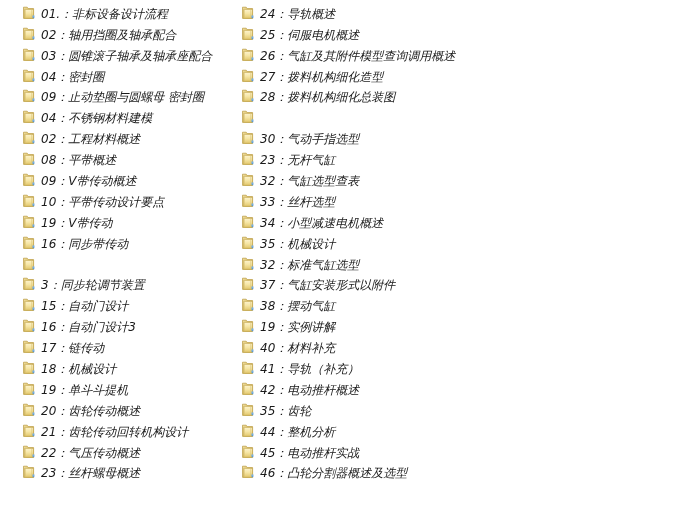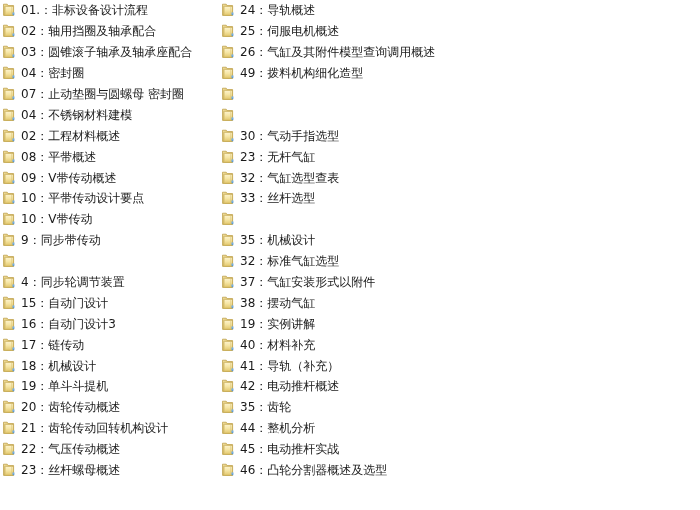--- a/index.html
+++ b/index.html
@@ -22,25 +22,26 @@
   }
   .column {
     position: absolute;
     top: 0;
   }
   #col-left  { left: 0px;   width: 220px; }
   #col-right { left: 219px; width: 481px; }
 
   .folder-item {
     display: flex;
-    align-items: center;
+    align-items: flex-end;
     height: 20.9px;
-    padding-left: 1px;
+    padding-left: 21px;
     box-sizing: border-box;
     white-space: nowrap;
+    font-style: italic;
   }
   .folder-icon {
     flex: 0 0 auto;
     width: 16px;
     height: 16px;
     margin-right: 4px;
     position: relative;
     display: block;
   }
   .folder-icon svg { display: block; }
@@ -171,21 +172,21 @@
               </linearGradient>
             </defs>
             <path d="M2.5 2.2 L6.2 2.2 L7.2 3.6 L12.6 3.6 L12.6 13.4 L2.5 13.4 Z" fill="url(#fgBack)" stroke="#b79a3f" stroke-width="0.7"></path>
             <path d="M3.6 4.4 L12.3 4.4 L12.3 13.3 L3.6 13.3 Z" fill="url(#fgBody)" stroke="#bfa248" stroke-width="0.6"></path>
             <path d="M4.4 4.4 L4.4 13.3" stroke="#d8c071" stroke-width="0.55" fill="none"></path>
             <path d="M10.6 4.4 L10.6 13.3" stroke="#d8c071" stroke-width="0.5" fill="none"></path>
             <rect x="11.6" y="10.6" width="1.7" height="2.6" fill="#5b9ad6"></rect>
             <rect x="11.6" y="10.6" width="1.7" height="1.0" fill="#8cc0ea"></rect>
           </svg>
         </span>
-        <span class="item-label">07：止动垫圈与圆螺母 密封圈</span>
+        <span class="item-label">09：止动垫圈与圆螺母 密封圈</span>
       </div>
       <div class="folder-item">
         <span class="folder-icon">
           <svg width="16" height="16" viewBox="0 0 16 16" xmlns="http://www.w3.org/2000/svg">
             <defs>
               <linearGradient id="fgBody" x1="0" y1="0" x2="0" y2="1">
                 <stop offset="0%" stop-color="#fdf3cd"></stop>
                 <stop offset="45%" stop-color="#f6e6a6"></stop>
                 <stop offset="100%" stop-color="#e2c76c"></stop>
               </linearGradient>
@@ -315,92 +316,92 @@
               </linearGradient>
             </defs>
             <path d="M2.5 2.2 L6.2 2.2 L7.2 3.6 L12.6 3.6 L12.6 13.4 L2.5 13.4 Z" fill="url(#fgBack)" stroke="#b79a3f" stroke-width="0.7"></path>
             <path d="M3.6 4.4 L12.3 4.4 L12.3 13.3 L3.6 13.3 Z" fill="url(#fgBody)" stroke="#bfa248" stroke-width="0.6"></path>
             <path d="M4.4 4.4 L4.4 13.3" stroke="#d8c071" stroke-width="0.55" fill="none"></path>
             <path d="M10.6 4.4 L10.6 13.3" stroke="#d8c071" stroke-width="0.5" fill="none"></path>
             <rect x="11.6" y="10.6" width="1.7" height="2.6" fill="#5b9ad6"></rect>
             <rect x="11.6" y="10.6" width="1.7" height="1.0" fill="#8cc0ea"></rect>
           </svg>
         </span>
-        <span class="item-label">10：V带传动</span>
-      </div>
-      <div class="folder-item">
-        <span class="folder-icon">
-          <svg width="16" height="16" viewBox="0 0 16 16" xmlns="http://www.w3.org/2000/svg">
-            <defs>
-              <linearGradient id="fgBody" x1="0" y1="0" x2="0" y2="1">
-                <stop offset="0%" stop-color="#fdf3cd"></stop>
-                <stop offset="45%" stop-color="#f6e6a6"></stop>
-                <stop offset="100%" stop-color="#e2c76c"></stop>
-              </linearGradient>
-              <linearGradient id="fgBack" x1="0" y1="0" x2="1" y2="0">
-                <stop offset="0%" stop-color="#f0dd9c"></stop>
-                <stop offset="100%" stop-color="#d9bc5e"></stop>
-              </linearGradient>
-            </defs>
-            <path d="M2.5 2.2 L6.2 2.2 L7.2 3.6 L12.6 3.6 L12.6 13.4 L2.5 13.4 Z" fill="url(#fgBack)" stroke="#b79a3f" stroke-width="0.7"></path>
-            <path d="M3.6 4.4 L12.3 4.4 L12.3 13.3 L3.6 13.3 Z" fill="url(#fgBody)" stroke="#bfa248" stroke-width="0.6"></path>
-            <path d="M4.4 4.4 L4.4 13.3" stroke="#d8c071" stroke-width="0.55" fill="none"></path>
-            <path d="M10.6 4.4 L10.6 13.3" stroke="#d8c071" stroke-width="0.5" fill="none"></path>
-            <rect x="11.6" y="10.6" width="1.7" height="2.6" fill="#5b9ad6"></rect>
-            <rect x="11.6" y="10.6" width="1.7" height="1.0" fill="#8cc0ea"></rect>
-          </svg>
-        </span>
-        <span class="item-label">9：同步带传动</span>
-      </div>
-      <div class="folder-item">
-        <span class="folder-icon">
-          <svg width="16" height="16" viewBox="0 0 16 16" xmlns="http://www.w3.org/2000/svg">
-            <defs>
-              <linearGradient id="fgBody" x1="0" y1="0" x2="0" y2="1">
-                <stop offset="0%" stop-color="#fdf3cd"></stop>
-                <stop offset="45%" stop-color="#f6e6a6"></stop>
-                <stop offset="100%" stop-color="#e2c76c"></stop>
-              </linearGradient>
-              <linearGradient id="fgBack" x1="0" y1="0" x2="1" y2="0">
-                <stop offset="0%" stop-color="#f0dd9c"></stop>
-                <stop offset="100%" stop-color="#d9bc5e"></stop>
-              </linearGradient>
-            </defs>
-            <path d="M2.5 2.2 L6.2 2.2 L7.2 3.6 L12.6 3.6 L12.6 13.4 L2.5 13.4 Z" fill="url(#fgBack)" stroke="#b79a3f" stroke-width="0.7"></path>
-            <path d="M3.6 4.4 L12.3 4.4 L12.3 13.3 L3.6 13.3 Z" fill="url(#fgBody)" stroke="#bfa248" stroke-width="0.6"></path>
-            <path d="M4.4 4.4 L4.4 13.3" stroke="#d8c071" stroke-width="0.55" fill="none"></path>
-            <path d="M10.6 4.4 L10.6 13.3" stroke="#d8c071" stroke-width="0.5" fill="none"></path>
-            <rect x="11.6" y="10.6" width="1.7" height="2.6" fill="#5b9ad6"></rect>
-            <rect x="11.6" y="10.6" width="1.7" height="1.0" fill="#8cc0ea"></rect>
-          </svg>
-        </span>
-      </div>
-      <div class="folder-item">
-        <span class="folder-icon">
-          <svg width="16" height="16" viewBox="0 0 16 16" xmlns="http://www.w3.org/2000/svg">
-            <defs>
-              <linearGradient id="fgBody" x1="0" y1="0" x2="0" y2="1">
-                <stop offset="0%" stop-color="#fdf3cd"></stop>
-                <stop offset="45%" stop-color="#f6e6a6"></stop>
-                <stop offset="100%" stop-color="#e2c76c"></stop>
-              </linearGradient>
-              <linearGradient id="fgBack" x1="0" y1="0" x2="1" y2="0">
-                <stop offset="0%" stop-color="#f0dd9c"></stop>
-                <stop offset="100%" stop-color="#d9bc5e"></stop>
-              </linearGradient>
-            </defs>
-            <path d="M2.5 2.2 L6.2 2.2 L7.2 3.6 L12.6 3.6 L12.6 13.4 L2.5 13.4 Z" fill="url(#fgBack)" stroke="#b79a3f" stroke-width="0.7"></path>
-            <path d="M3.6 4.4 L12.3 4.4 L12.3 13.3 L3.6 13.3 Z" fill="url(#fgBody)" stroke="#bfa248" stroke-width="0.6"></path>
-            <path d="M4.4 4.4 L4.4 13.3" stroke="#d8c071" stroke-width="0.55" fill="none"></path>
-            <path d="M10.6 4.4 L10.6 13.3" stroke="#d8c071" stroke-width="0.5" fill="none"></path>
-            <rect x="11.6" y="10.6" width="1.7" height="2.6" fill="#5b9ad6"></rect>
-            <rect x="11.6" y="10.6" width="1.7" height="1.0" fill="#8cc0ea"></rect>
-          </svg>
-        </span>
-        <span class="item-label">4：同步轮调节装置</span>
+        <span class="item-label">19：V带传动</span>
+      </div>
+      <div class="folder-item">
+        <span class="folder-icon">
+          <svg width="16" height="16" viewBox="0 0 16 16" xmlns="http://www.w3.org/2000/svg">
+            <defs>
+              <linearGradient id="fgBody" x1="0" y1="0" x2="0" y2="1">
+                <stop offset="0%" stop-color="#fdf3cd"></stop>
+                <stop offset="45%" stop-color="#f6e6a6"></stop>
+                <stop offset="100%" stop-color="#e2c76c"></stop>
+              </linearGradient>
+              <linearGradient id="fgBack" x1="0" y1="0" x2="1" y2="0">
+                <stop offset="0%" stop-color="#f0dd9c"></stop>
+                <stop offset="100%" stop-color="#d9bc5e"></stop>
+              </linearGradient>
+            </defs>
+            <path d="M2.5 2.2 L6.2 2.2 L7.2 3.6 L12.6 3.6 L12.6 13.4 L2.5 13.4 Z" fill="url(#fgBack)" stroke="#b79a3f" stroke-width="0.7"></path>
+            <path d="M3.6 4.4 L12.3 4.4 L12.3 13.3 L3.6 13.3 Z" fill="url(#fgBody)" stroke="#bfa248" stroke-width="0.6"></path>
+            <path d="M4.4 4.4 L4.4 13.3" stroke="#d8c071" stroke-width="0.55" fill="none"></path>
+            <path d="M10.6 4.4 L10.6 13.3" stroke="#d8c071" stroke-width="0.5" fill="none"></path>
+            <rect x="11.6" y="10.6" width="1.7" height="2.6" fill="#5b9ad6"></rect>
+            <rect x="11.6" y="10.6" width="1.7" height="1.0" fill="#8cc0ea"></rect>
+          </svg>
+        </span>
+        <span class="item-label">16：同步带传动</span>
+      </div>
+      <div class="folder-item">
+        <span class="folder-icon">
+          <svg width="16" height="16" viewBox="0 0 16 16" xmlns="http://www.w3.org/2000/svg">
+            <defs>
+              <linearGradient id="fgBody" x1="0" y1="0" x2="0" y2="1">
+                <stop offset="0%" stop-color="#fdf3cd"></stop>
+                <stop offset="45%" stop-color="#f6e6a6"></stop>
+                <stop offset="100%" stop-color="#e2c76c"></stop>
+              </linearGradient>
+              <linearGradient id="fgBack" x1="0" y1="0" x2="1" y2="0">
+                <stop offset="0%" stop-color="#f0dd9c"></stop>
+                <stop offset="100%" stop-color="#d9bc5e"></stop>
+              </linearGradient>
+            </defs>
+            <path d="M2.5 2.2 L6.2 2.2 L7.2 3.6 L12.6 3.6 L12.6 13.4 L2.5 13.4 Z" fill="url(#fgBack)" stroke="#b79a3f" stroke-width="0.7"></path>
+            <path d="M3.6 4.4 L12.3 4.4 L12.3 13.3 L3.6 13.3 Z" fill="url(#fgBody)" stroke="#bfa248" stroke-width="0.6"></path>
+            <path d="M4.4 4.4 L4.4 13.3" stroke="#d8c071" stroke-width="0.55" fill="none"></path>
+            <path d="M10.6 4.4 L10.6 13.3" stroke="#d8c071" stroke-width="0.5" fill="none"></path>
+            <rect x="11.6" y="10.6" width="1.7" height="2.6" fill="#5b9ad6"></rect>
+            <rect x="11.6" y="10.6" width="1.7" height="1.0" fill="#8cc0ea"></rect>
+          </svg>
+        </span>
+      </div>
+      <div class="folder-item">
+        <span class="folder-icon">
+          <svg width="16" height="16" viewBox="0 0 16 16" xmlns="http://www.w3.org/2000/svg">
+            <defs>
+              <linearGradient id="fgBody" x1="0" y1="0" x2="0" y2="1">
+                <stop offset="0%" stop-color="#fdf3cd"></stop>
+                <stop offset="45%" stop-color="#f6e6a6"></stop>
+                <stop offset="100%" stop-color="#e2c76c"></stop>
+              </linearGradient>
+              <linearGradient id="fgBack" x1="0" y1="0" x2="1" y2="0">
+                <stop offset="0%" stop-color="#f0dd9c"></stop>
+                <stop offset="100%" stop-color="#d9bc5e"></stop>
+              </linearGradient>
+            </defs>
+            <path d="M2.5 2.2 L6.2 2.2 L7.2 3.6 L12.6 3.6 L12.6 13.4 L2.5 13.4 Z" fill="url(#fgBack)" stroke="#b79a3f" stroke-width="0.7"></path>
+            <path d="M3.6 4.4 L12.3 4.4 L12.3 13.3 L3.6 13.3 Z" fill="url(#fgBody)" stroke="#bfa248" stroke-width="0.6"></path>
+            <path d="M4.4 4.4 L4.4 13.3" stroke="#d8c071" stroke-width="0.55" fill="none"></path>
+            <path d="M10.6 4.4 L10.6 13.3" stroke="#d8c071" stroke-width="0.5" fill="none"></path>
+            <rect x="11.6" y="10.6" width="1.7" height="2.6" fill="#5b9ad6"></rect>
+            <rect x="11.6" y="10.6" width="1.7" height="1.0" fill="#8cc0ea"></rect>
+          </svg>
+        </span>
+        <span class="item-label">3：同步轮调节装置</span>
       </div>
       <div class="folder-item">
         <span class="folder-icon">
           <svg width="16" height="16" viewBox="0 0 16 16" xmlns="http://www.w3.org/2000/svg">
             <defs>
               <linearGradient id="fgBody" x1="0" y1="0" x2="0" y2="1">
                 <stop offset="0%" stop-color="#fdf3cd"></stop>
                 <stop offset="45%" stop-color="#f6e6a6"></stop>
                 <stop offset="100%" stop-color="#e2c76c"></stop>
               </linearGradient>
@@ -700,44 +701,45 @@
               </linearGradient>
             </defs>
             <path d="M2.5 2.2 L6.2 2.2 L7.2 3.6 L12.6 3.6 L12.6 13.4 L2.5 13.4 Z" fill="url(#fgBack)" stroke="#b79a3f" stroke-width="0.7"></path>
             <path d="M3.6 4.4 L12.3 4.4 L12.3 13.3 L3.6 13.3 Z" fill="url(#fgBody)" stroke="#bfa248" stroke-width="0.6"></path>
             <path d="M4.4 4.4 L4.4 13.3" stroke="#d8c071" stroke-width="0.55" fill="none"></path>
             <path d="M10.6 4.4 L10.6 13.3" stroke="#d8c071" stroke-width="0.5" fill="none"></path>
             <rect x="11.6" y="10.6" width="1.7" height="2.6" fill="#5b9ad6"></rect>
             <rect x="11.6" y="10.6" width="1.7" height="1.0" fill="#8cc0ea"></rect>
           </svg>
         </span>
-        <span class="item-label">49：拨料机构细化造型</span>
-      </div>
-      <div class="folder-item">
-        <span class="folder-icon">
-          <svg width="16" height="16" viewBox="0 0 16 16" xmlns="http://www.w3.org/2000/svg">
-            <defs>
-              <linearGradient id="fgBody" x1="0" y1="0" x2="0" y2="1">
-                <stop offset="0%" stop-color="#fdf3cd"></stop>
-                <stop offset="45%" stop-color="#f6e6a6"></stop>
-                <stop offset="100%" stop-color="#e2c76c"></stop>
-              </linearGradient>
-              <linearGradient id="fgBack" x1="0" y1="0" x2="1" y2="0">
-                <stop offset="0%" stop-color="#f0dd9c"></stop>
-                <stop offset="100%" stop-color="#d9bc5e"></stop>
-              </linearGradient>
-            </defs>
-            <path d="M2.5 2.2 L6.2 2.2 L7.2 3.6 L12.6 3.6 L12.6 13.4 L2.5 13.4 Z" fill="url(#fgBack)" stroke="#b79a3f" stroke-width="0.7"></path>
-            <path d="M3.6 4.4 L12.3 4.4 L12.3 13.3 L3.6 13.3 Z" fill="url(#fgBody)" stroke="#bfa248" stroke-width="0.6"></path>
-            <path d="M4.4 4.4 L4.4 13.3" stroke="#d8c071" stroke-width="0.55" fill="none"></path>
-            <path d="M10.6 4.4 L10.6 13.3" stroke="#d8c071" stroke-width="0.5" fill="none"></path>
-            <rect x="11.6" y="10.6" width="1.7" height="2.6" fill="#5b9ad6"></rect>
-            <rect x="11.6" y="10.6" width="1.7" height="1.0" fill="#8cc0ea"></rect>
-          </svg>
-        </span>
+        <span class="item-label">27：拨料机构细化造型</span>
+      </div>
+      <div class="folder-item">
+        <span class="folder-icon">
+          <svg width="16" height="16" viewBox="0 0 16 16" xmlns="http://www.w3.org/2000/svg">
+            <defs>
+              <linearGradient id="fgBody" x1="0" y1="0" x2="0" y2="1">
+                <stop offset="0%" stop-color="#fdf3cd"></stop>
+                <stop offset="45%" stop-color="#f6e6a6"></stop>
+                <stop offset="100%" stop-color="#e2c76c"></stop>
+              </linearGradient>
+              <linearGradient id="fgBack" x1="0" y1="0" x2="1" y2="0">
+                <stop offset="0%" stop-color="#f0dd9c"></stop>
+                <stop offset="100%" stop-color="#d9bc5e"></stop>
+              </linearGradient>
+            </defs>
+            <path d="M2.5 2.2 L6.2 2.2 L7.2 3.6 L12.6 3.6 L12.6 13.4 L2.5 13.4 Z" fill="url(#fgBack)" stroke="#b79a3f" stroke-width="0.7"></path>
+            <path d="M3.6 4.4 L12.3 4.4 L12.3 13.3 L3.6 13.3 Z" fill="url(#fgBody)" stroke="#bfa248" stroke-width="0.6"></path>
+            <path d="M4.4 4.4 L4.4 13.3" stroke="#d8c071" stroke-width="0.55" fill="none"></path>
+            <path d="M10.6 4.4 L10.6 13.3" stroke="#d8c071" stroke-width="0.5" fill="none"></path>
+            <rect x="11.6" y="10.6" width="1.7" height="2.6" fill="#5b9ad6"></rect>
+            <rect x="11.6" y="10.6" width="1.7" height="1.0" fill="#8cc0ea"></rect>
+          </svg>
+        </span>
+        <span class="item-label">28：拨料机构细化总装图</span>
       </div>
       <div class="folder-item">
         <span class="folder-icon">
           <svg width="16" height="16" viewBox="0 0 16 16" xmlns="http://www.w3.org/2000/svg">
             <defs>
               <linearGradient id="fgBody" x1="0" y1="0" x2="0" y2="1">
                 <stop offset="0%" stop-color="#fdf3cd"></stop>
                 <stop offset="45%" stop-color="#f6e6a6"></stop>
                 <stop offset="100%" stop-color="#e2c76c"></stop>
               </linearGradient>
@@ -866,20 +868,21 @@
               </linearGradient>
             </defs>
             <path d="M2.5 2.2 L6.2 2.2 L7.2 3.6 L12.6 3.6 L12.6 13.4 L2.5 13.4 Z" fill="url(#fgBack)" stroke="#b79a3f" stroke-width="0.7"></path>
             <path d="M3.6 4.4 L12.3 4.4 L12.3 13.3 L3.6 13.3 Z" fill="url(#fgBody)" stroke="#bfa248" stroke-width="0.6"></path>
             <path d="M4.4 4.4 L4.4 13.3" stroke="#d8c071" stroke-width="0.55" fill="none"></path>
             <path d="M10.6 4.4 L10.6 13.3" stroke="#d8c071" stroke-width="0.5" fill="none"></path>
             <rect x="11.6" y="10.6" width="1.7" height="2.6" fill="#5b9ad6"></rect>
             <rect x="11.6" y="10.6" width="1.7" height="1.0" fill="#8cc0ea"></rect>
           </svg>
         </span>
+        <span class="item-label">34：小型减速电机概述</span>
       </div>
       <div class="folder-item">
         <span class="folder-icon">
           <svg width="16" height="16" viewBox="0 0 16 16" xmlns="http://www.w3.org/2000/svg">
             <defs>
               <linearGradient id="fgBody" x1="0" y1="0" x2="0" y2="1">
                 <stop offset="0%" stop-color="#fdf3cd"></stop>
                 <stop offset="45%" stop-color="#f6e6a6"></stop>
                 <stop offset="100%" stop-color="#e2c76c"></stop>
               </linearGradient>

